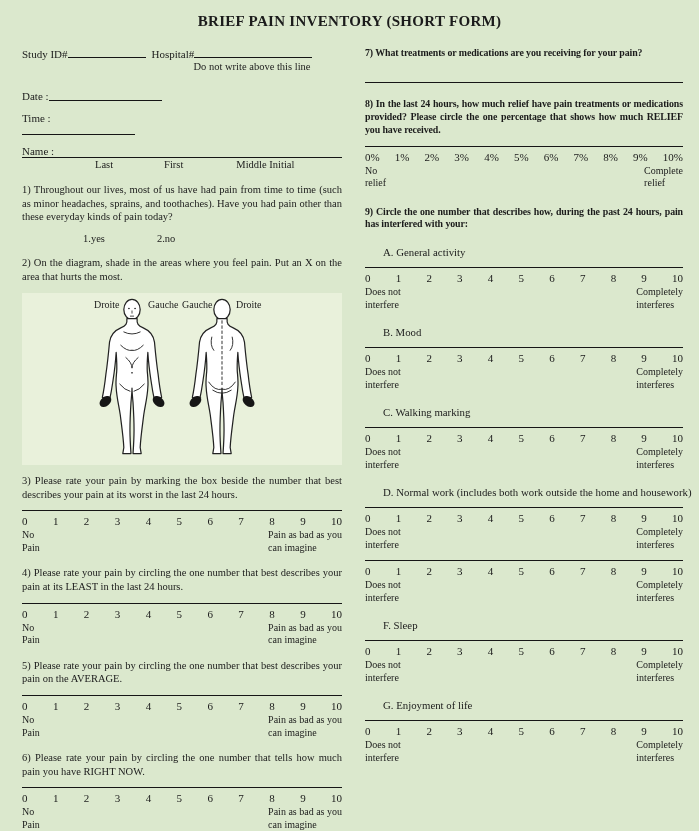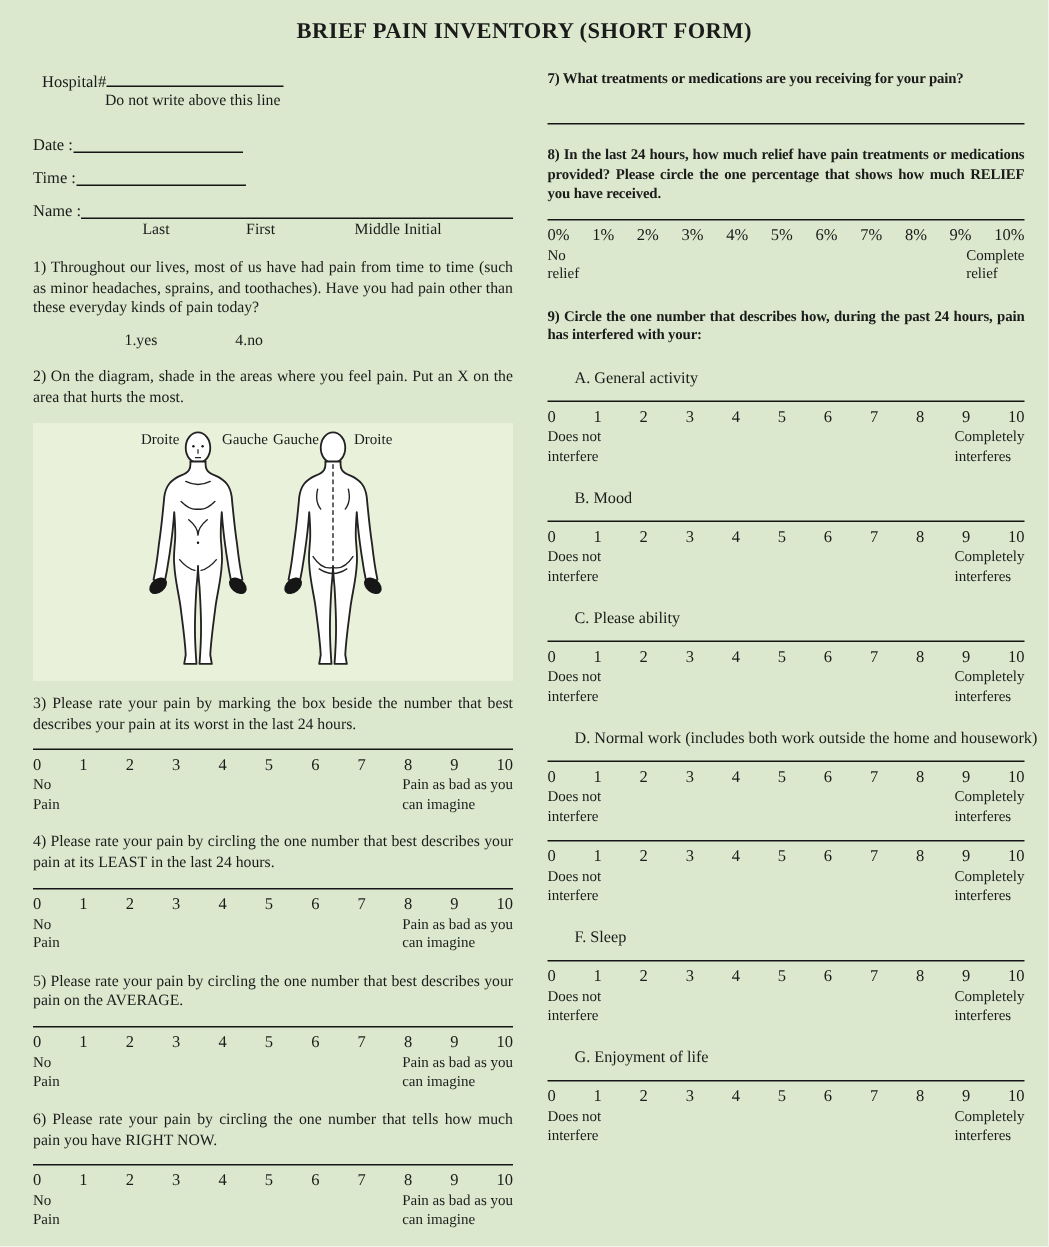--- a/index.html
+++ b/index.html
@@ -10,21 +10,21 @@
   .title{font-weight:bold;font-size:15px;text-align:center;padding-top:13px;letter-spacing:.3px;}
   .columns{display:flex;padding:17px 18px 0 22px;gap:23px;box-sizing:border-box;}
   .col-left{width:320px;flex:0 0 320px;}
   .col-right{width:318px;flex:0 0 318px;}
   .q{margin-top:12px;font-size:10.5px;line-height:1.3;text-align:justify;}
   .col-right .q{font-size:9.9px;letter-spacing:-0.1px;font-weight:bold;}
   .uline{display:inline-block;border-bottom:1.1px solid #151515;height:10px;vertical-align:baseline;}
   .fieldrow{display:flex;font-size:11px;}
   .fieldcell{white-space:nowrap;}
   .caption{font-size:10.5px;margin-top:1px;margin-left:42px;}
-  .mt18{margin-top:18px;} .mt10{margin-top:10px;}
+  .mt18{margin-top:18px;} .mt10{margin-top:10px;flex-direction:column;}
   .name-sub{display:flex;font-size:10.5px;margin-top:1px;}
   .name-sub .s1{margin-left:73px;} .name-sub .s2{margin-left:51px;} .name-sub .s3{margin-left:53px;}
   .options{display:flex;margin-top:9px;font-size:10.5px;}
   .options .o1{margin-left:61px;} .options .o2{margin-left:52px;}
   .diagram-box{position:relative;background:#e9f1db;height:172px;margin-top:10px;}
   .diagram-box .dlabel{position:absolute;top:6px;font-size:10px;}
   .scale-rule{border-top:1.3px solid #161616;margin-top:9px;}
   .scale-nums{display:flex;margin-top:4px;font-size:11px;}
   .scale-nums span{flex:1 1 0;}
   .scale-nums span:last-child{flex:0 0 auto;}
@@ -37,20 +37,23 @@
 <body>
 
 <div class="page">
   <div class="title">BRIEF PAIN INVENTORY (SHORT FORM)</div>
 
   <div class="columns">
 
     <div class="col-left">
 
       <div class="fieldrow">
+        <div class="fieldcell">
+          <span>Study ID#</span><span class="uline" style="width:78px"></span>
+        </div>
         <div style="margin-left:6px">
           <span>Hospital#</span><span class="uline" style="width:118px"></span>
           <div class="caption">Do not write above this line</div>
         </div>
       </div>
 
       <div class="fieldrow mt18">
         <span>Date :</span>
           <span class="uline" style="width:113px"></span>
       </div>
@@ -64,21 +67,21 @@
       </div>
       <div class="name-sub">
         <span class="s1">Last</span>
         <span class="s2">First</span>
         <span class="s3">Middle Initial</span>
       </div>
 
       <div class="q" style="margin-top:13px">1) Throughout our lives, most of us have had pain from time to time (such as minor headaches, sprains, and toothaches). Have you had pain other than these everyday kinds of pain today?</div>
       <div class="options">
         <span class="o1">1.yes</span>
-        <span class="o2">4.no</span>
+        <span class="o2">2.no</span>
       </div>
 
       <div class="q">2) On the diagram, shade in the areas where you feel pain. Put an X on the area that hurts the most.</div>
 
       <div class="diagram-box">
         <span class="dlabel" style="left:72px">Droite</span>
         <span class="dlabel" style="left:126px">Gauche</span>
         <span class="dlabel" style="left:160px">Gauche</span>
         <span class="dlabel" style="left:214px">Droite</span>
 
@@ -270,21 +273,21 @@
                 <span>9</span>
                 <span>10</span>
               </div>
               <div class="scale-anchors">
                 <div>Does  not<br>interfere</div>
                 <div>Completely<br>interferes</div>
               </div>
             </div>
           </div>
           <div>
-            <div class="interf-label">C. Please ability</div>
+            <div class="interf-label">C. Walking marking</div>
             <div class="scale">
               <div class="scale-rule"></div>
               <div class="scale-nums">
                 <span>0</span>
                 <span>1</span>
                 <span>2</span>
                 <span>3</span>
                 <span>4</span>
                 <span>5</span>
                 <span>6</span>

